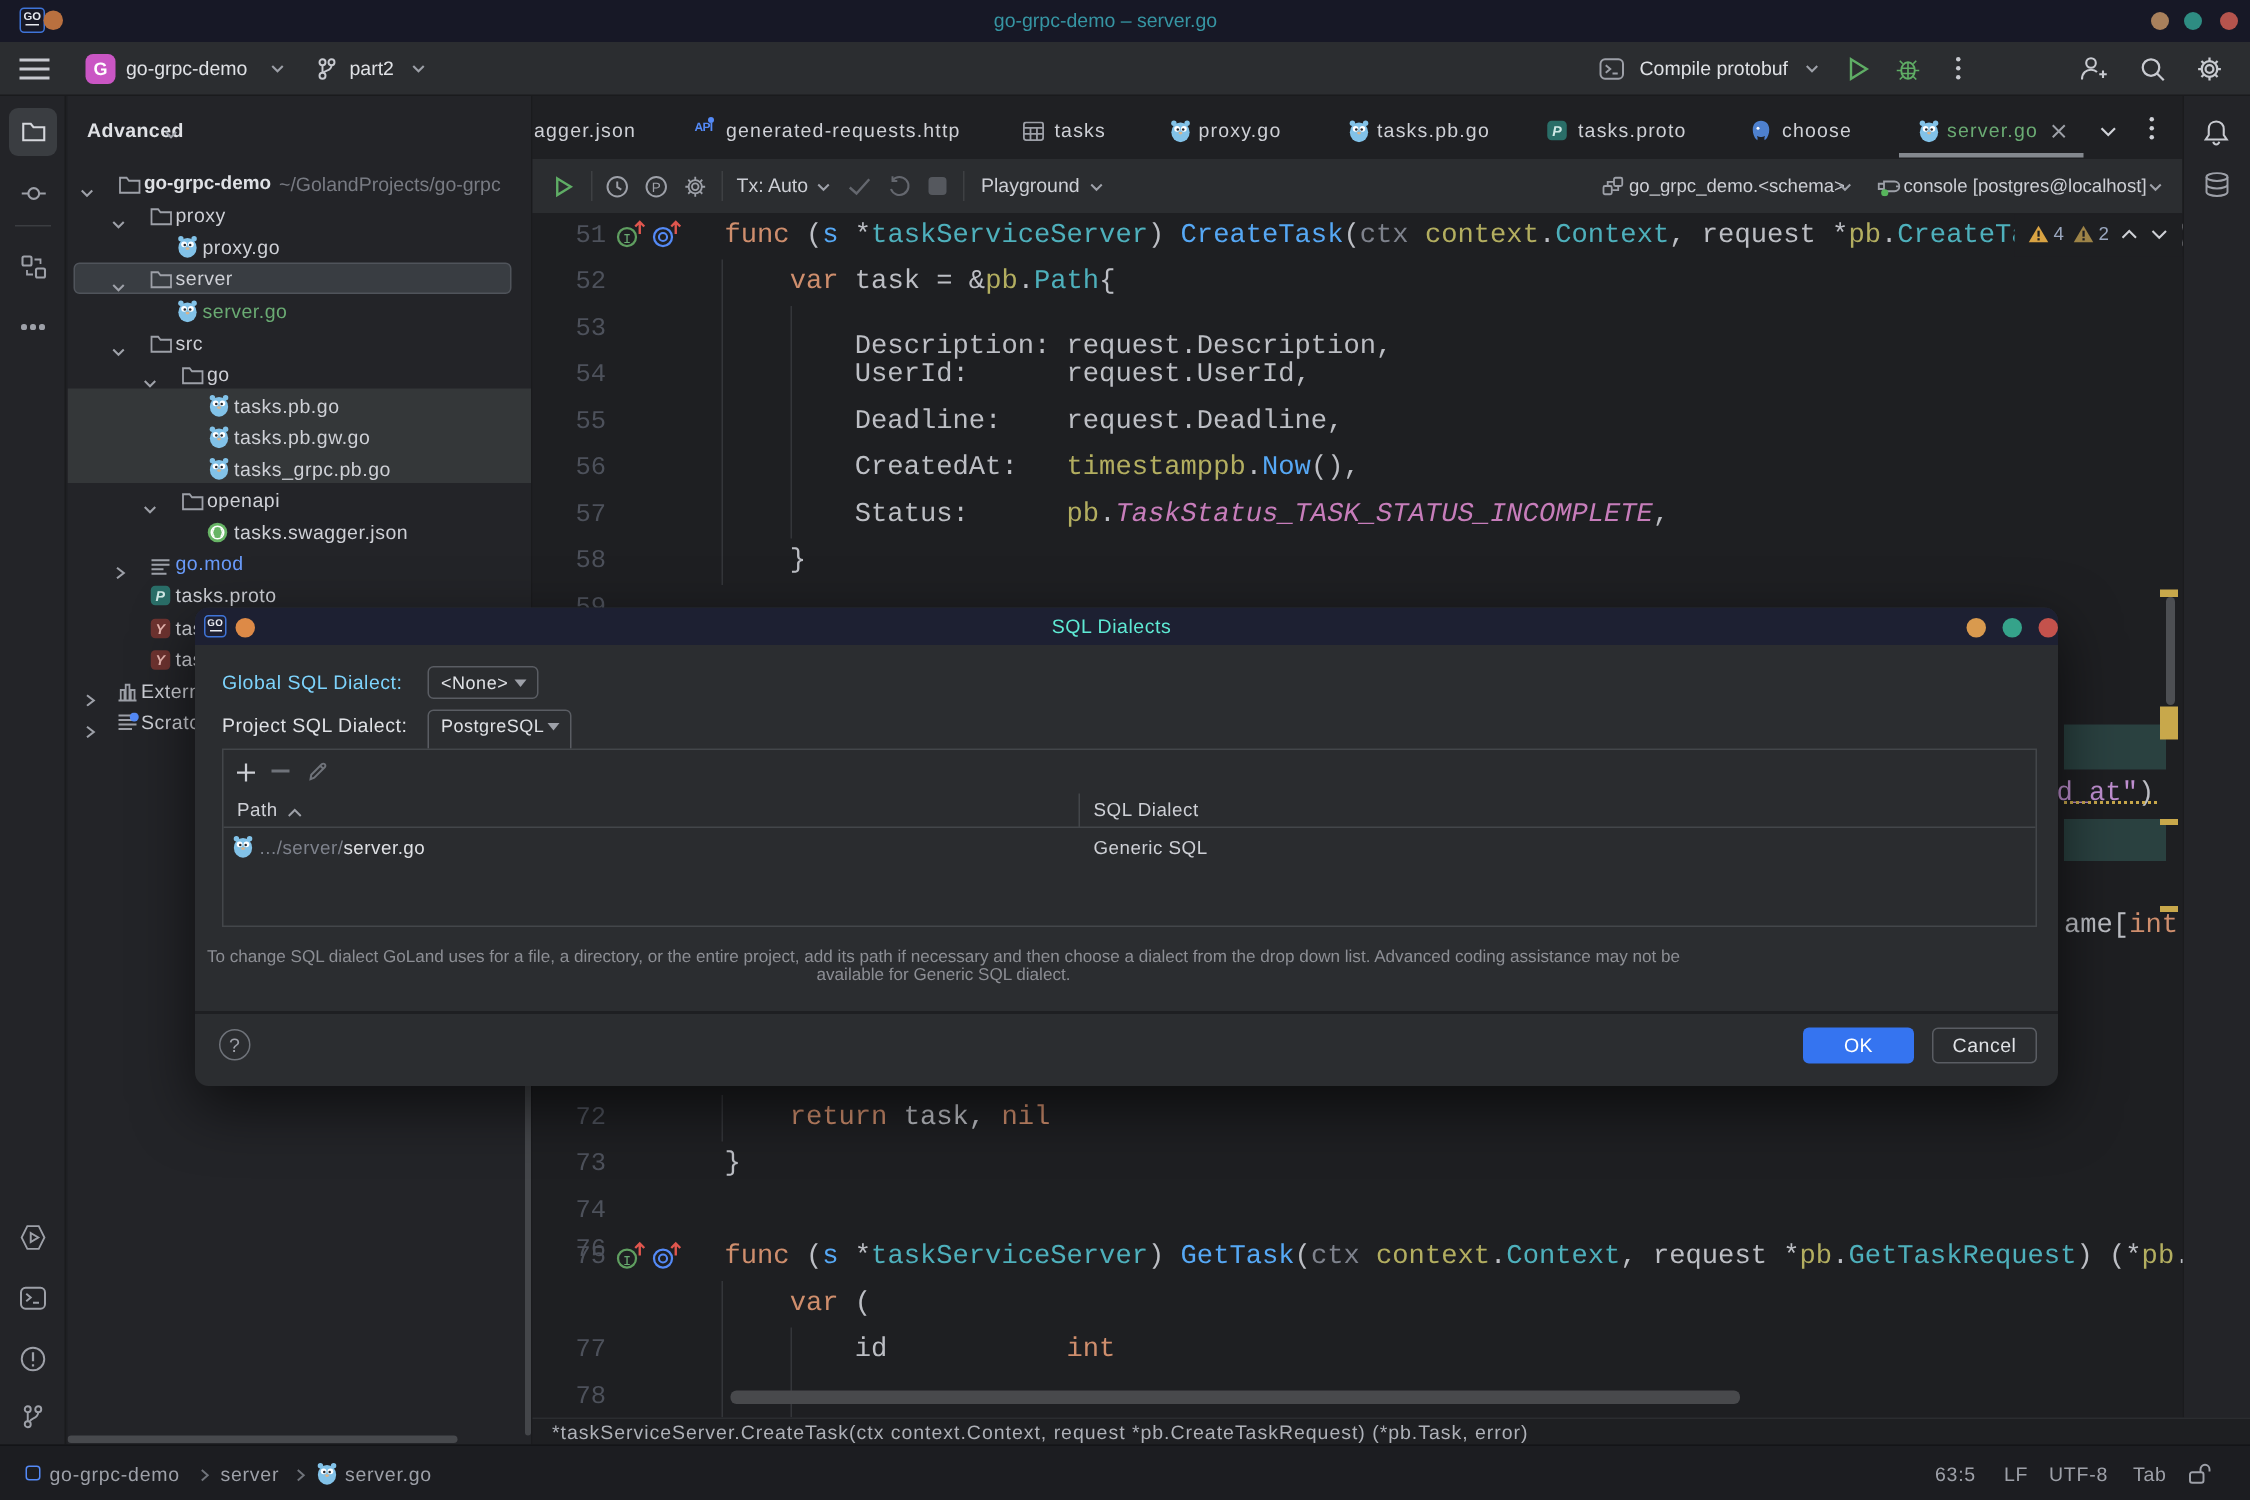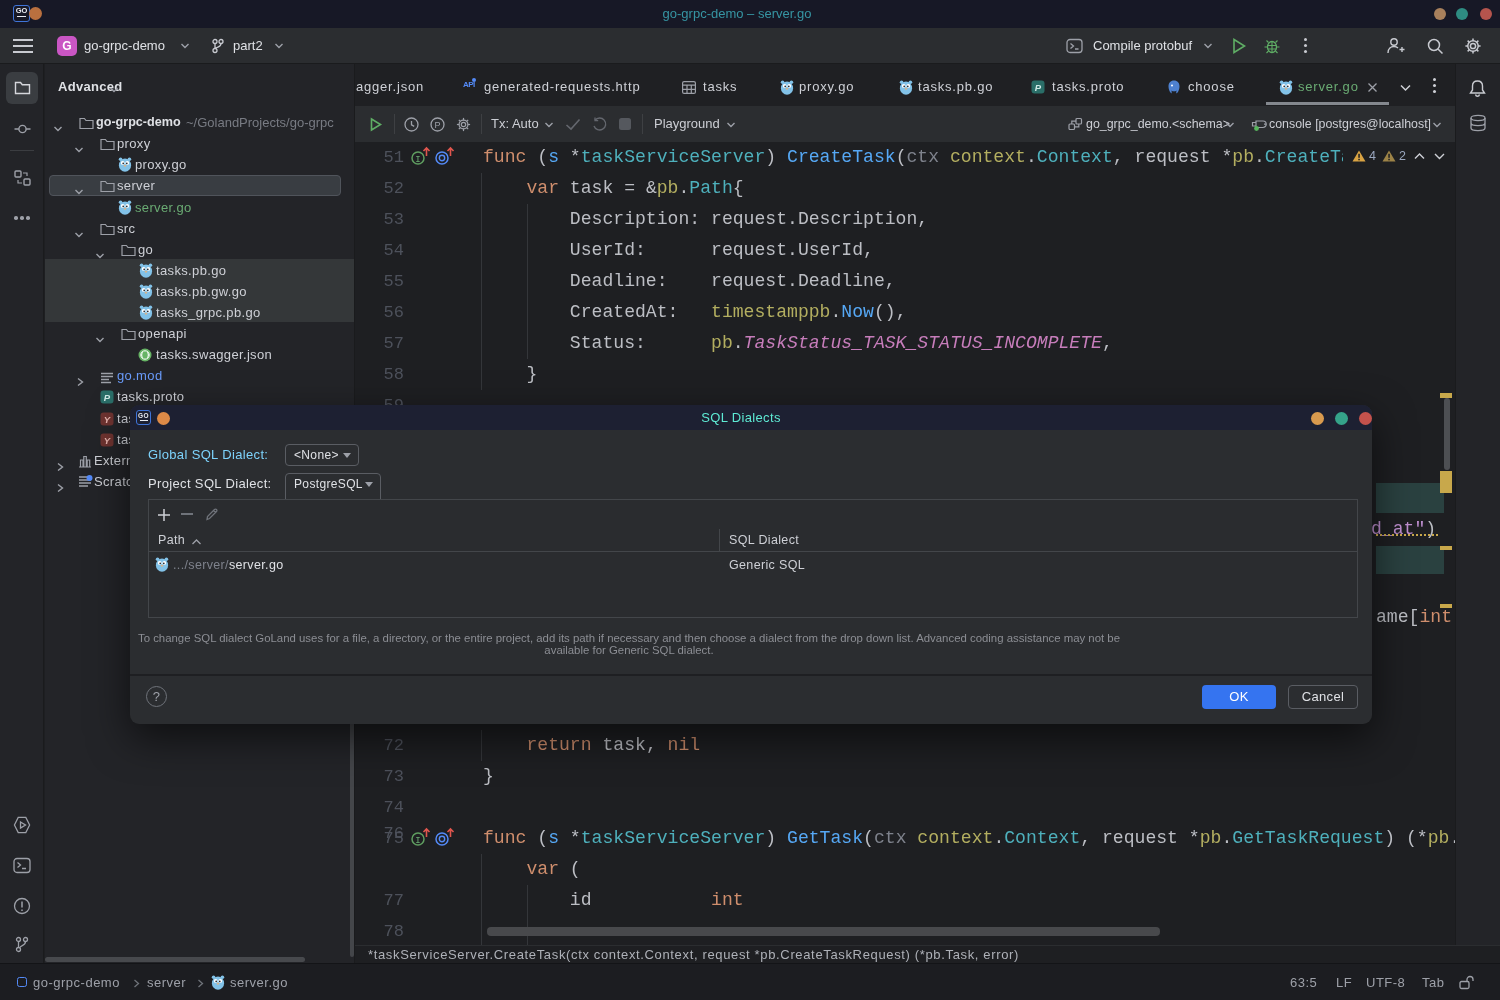--- a/index.html
+++ b/index.html
@@ -483,21 +483,21 @@
       <path d="M16.5 11 V3 M13.5 6 L16.5 3 L19.5 6" stroke="#e0564e" stroke-width="1.6" fill="none"></path>
     </svg>
   <svg class="abs" style="left:79px;top:684px" width="22" height="22">
       <circle cx="8" cy="13" r="6" fill="none" stroke="#548af7" stroke-width="1.5"></circle>
       <circle cx="8" cy="13" r="2.7" fill="none" stroke="#548af7" stroke-width="1.4"></circle>
       <path d="M16.5 11 V3 M13.5 6 L16.5 3 L19.5 6" stroke="#e0564e" stroke-width="1.6" fill="none"></path>
     </svg>
 
   <pre class="code" style="top:0"><span class="kw">func</span> (<span class="fn">s</span> *<span class="ty">taskServiceServer</span>) <span class="fn">CreateTask</span>(<span class="pr">ctx</span> <span class="pk">context</span>.<span class="ty">Context</span>, request *<span class="pk">pb</span>.<span class="ty">CreateTaskRequest</span>) (*., ) {</pre>
   <pre class="code" style="top:31px">    <span class="kw">var</span> task = &amp;<span class="pk">pb</span>.<span class="ty">Path</span>{</pre>
-  <pre class="code" style="top:62px">        Description: request.Description,</pre>
+  <pre class="code" style="top:74px">        Description: request.Description,</pre>
   <pre class="code" style="top:93px">        UserId:      request.UserId,</pre>
   <pre class="code" style="top:124px">        Deadline:    request.Deadline,</pre>
   <pre class="code" style="top:155px">        CreatedAt:   <span class="pk">timestamppb</span>.<span class="fn">Now</span>(),</pre>
   <pre class="code" style="top:186px">        Status:      <span class="pk">pb</span>.<span class="ct">TaskStatus_TASK_STATUS_INCOMPLETE</span>,</pre>
   <pre class="code" style="top:217px">    }</pre>
 
   <pre class="code" style="top:588px">    <span class="kw">return</span> task, <span class="kw">nil</span></pre>
   <pre class="code" style="top:619px">}</pre>
   <pre class="code" style="top:681px"><span class="kw">func</span> (<span class="fn">s</span> *<span class="ty">taskServiceServer</span>) <span class="fn">GetTask</span>(<span class="pr">ctx</span> <span class="pk">context</span>.<span class="ty">Context</span>, request *<span class="pk">pb</span>.<span class="ty">GetTaskRequest</span>) (*<span class="pk">pb</span>., ) {</pre>
   <pre class="code" style="top:712px">    <span class="kw">var</span> (</pre>

